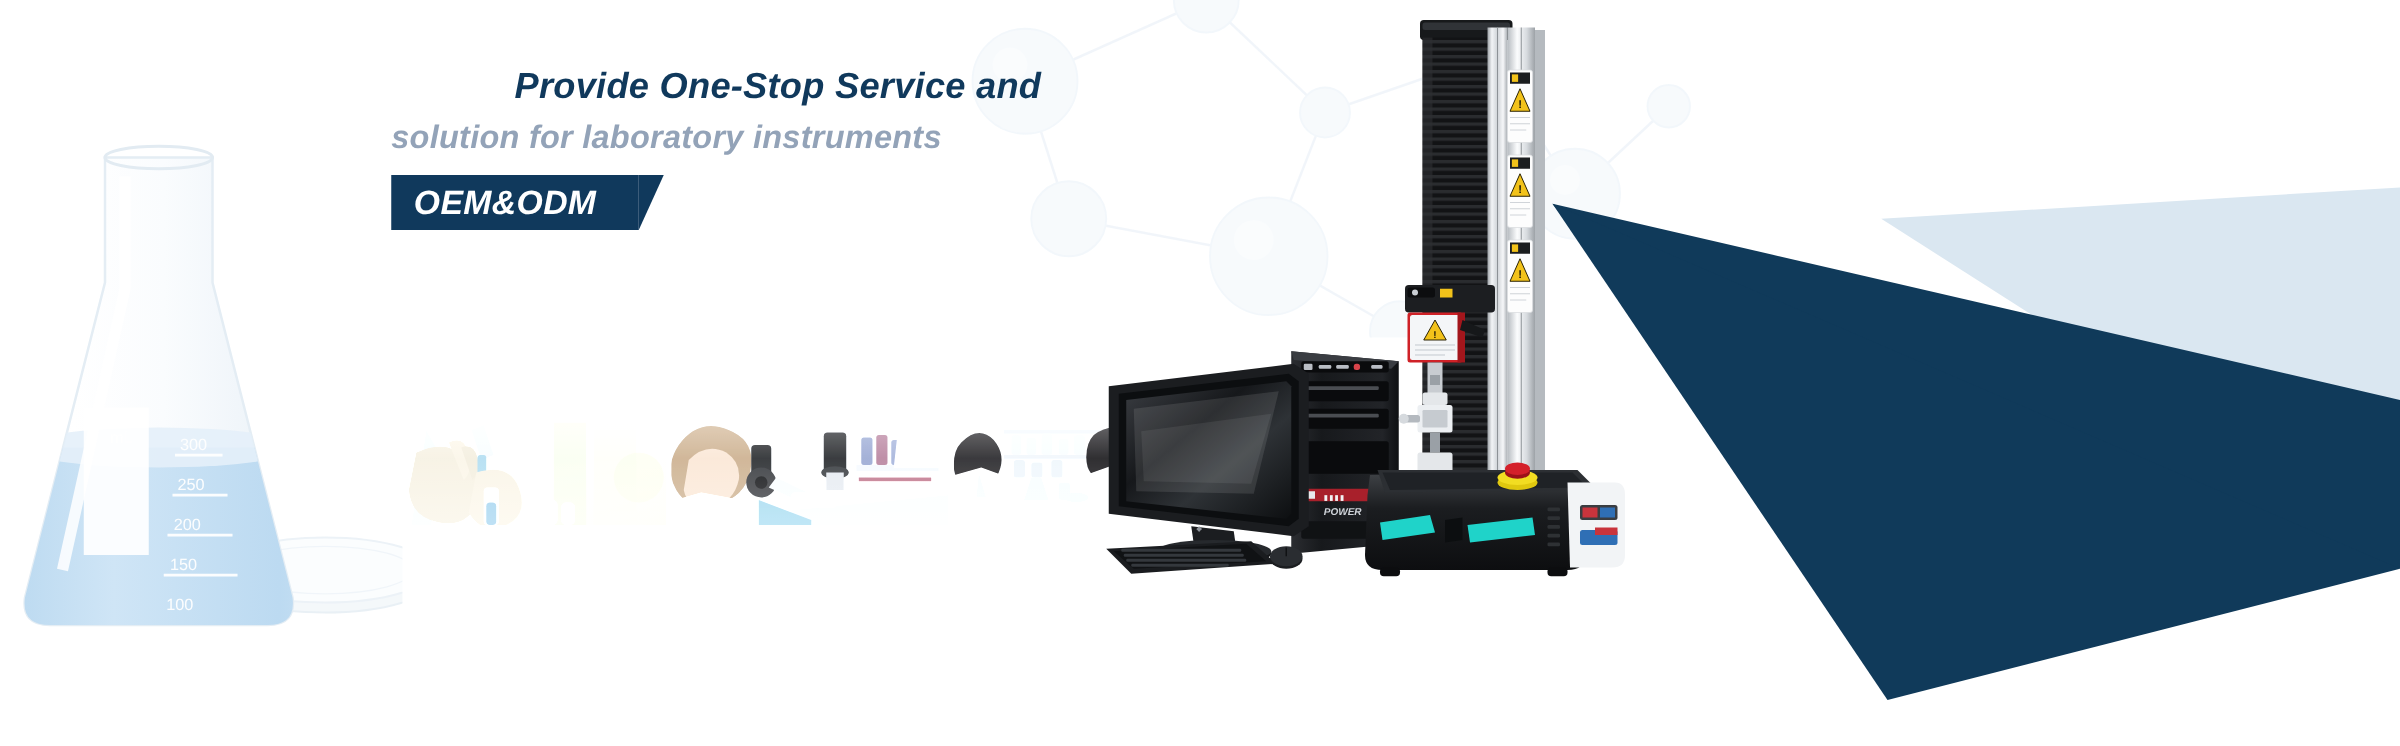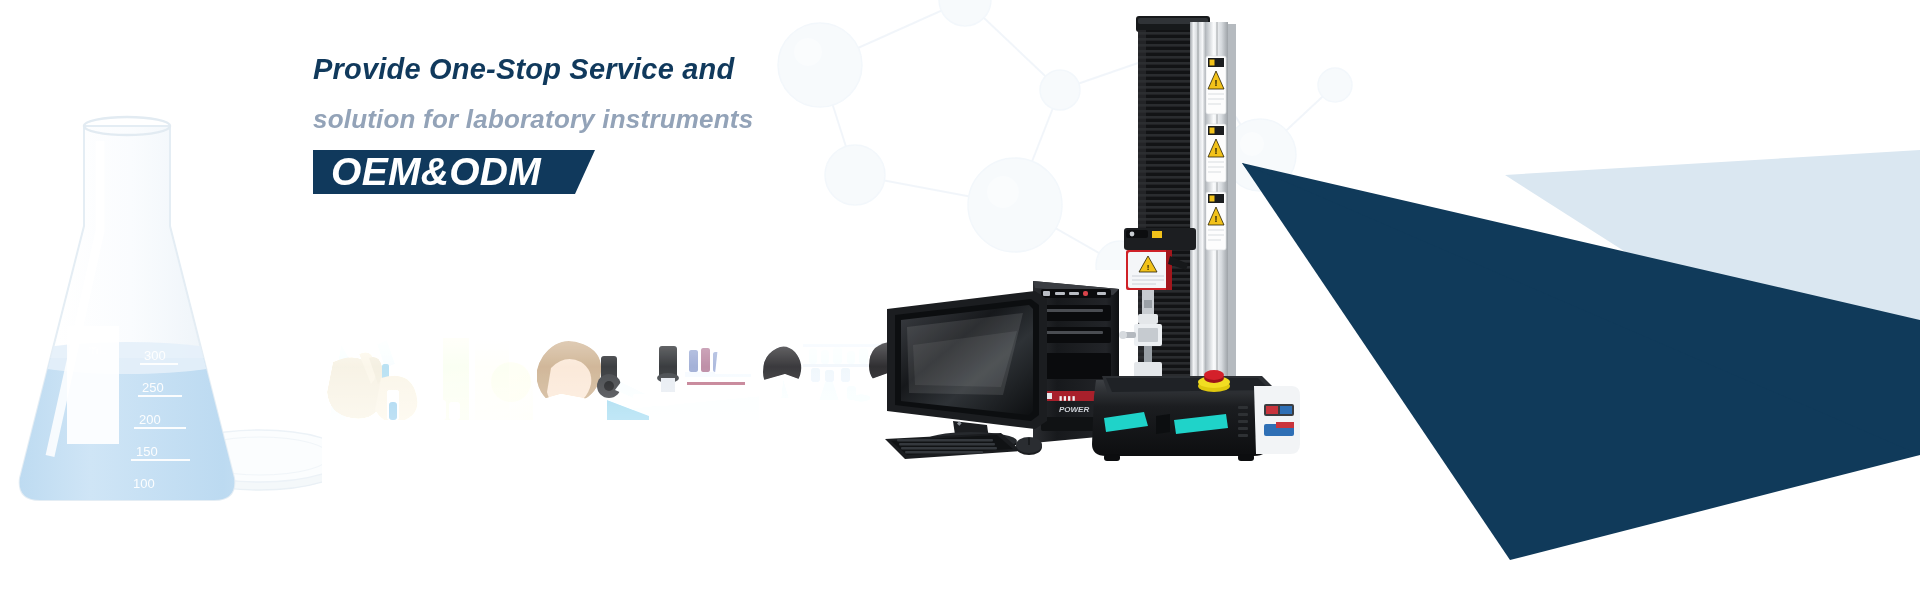--- a/index.html
+++ b/index.html
@@ -42,39 +42,40 @@
   }
 
   
   .textblock {
     position:absolute; left:313px; top:55px; width:520px;
   }
   .line1 {
     font-size:29px; font-style:italic; font-weight:bold;
     color:#10395c; letter-spacing:.2px; line-height:1.0;
     white-space:nowrap;
+    text-align:right;
   }
   .line2 {
-    margin-top:22px;
+    margin-top:12px;
     font-size:26px; font-style:italic; font-weight:bold;
     color:#93a3b8; letter-spacing:.2px; line-height:1.0;
     white-space:nowrap;
   }
   .tagwrap {
     margin-top:18px; position:relative;
     display:inline-block; height:44px;
   }
   .tag {
     position:relative;
     display:inline-block;
     background:#103css; 
     height:44px;
     padding:0 34px 0 18px;
     line-height:44px;
-    font-size:39px; font-style:italic; font-weight:bold;
+    font-size:27px; font-style:italic; font-weight:bold;
     color:#ffffff; letter-spacing:.3px;
     white-space:nowrap;
   }
   .tag::after {
     content:"";
     position:absolute; right:-20px; top:0;
     width:0; height:0;
     border-top:0 solid transparent;
     border-bottom:44px solid transparent;
     border-left:20px solid #10395c;

